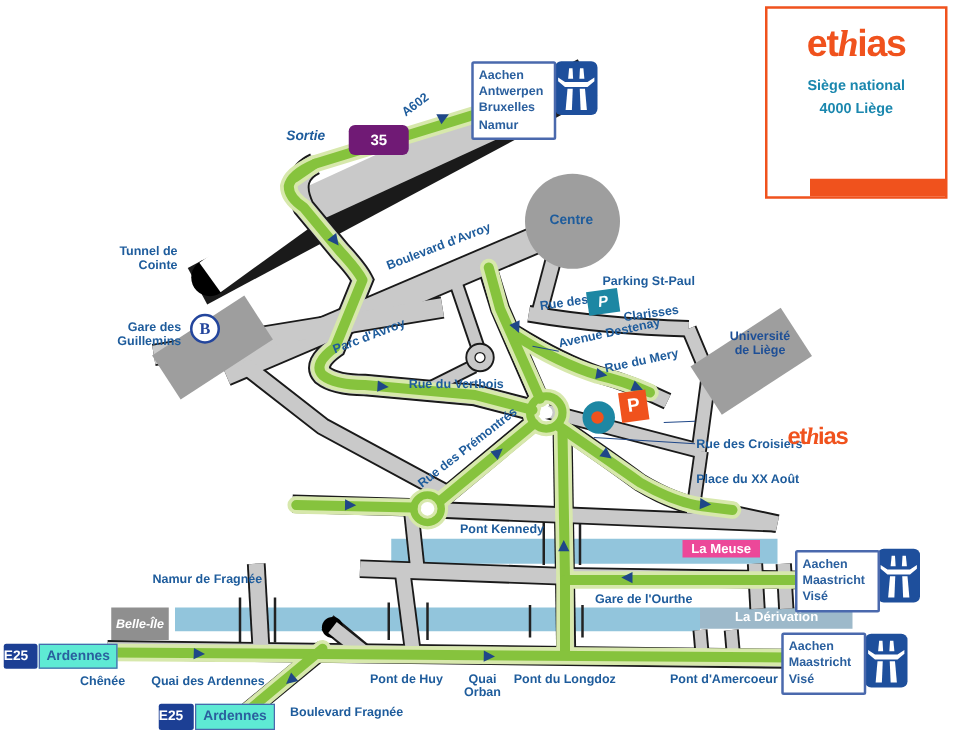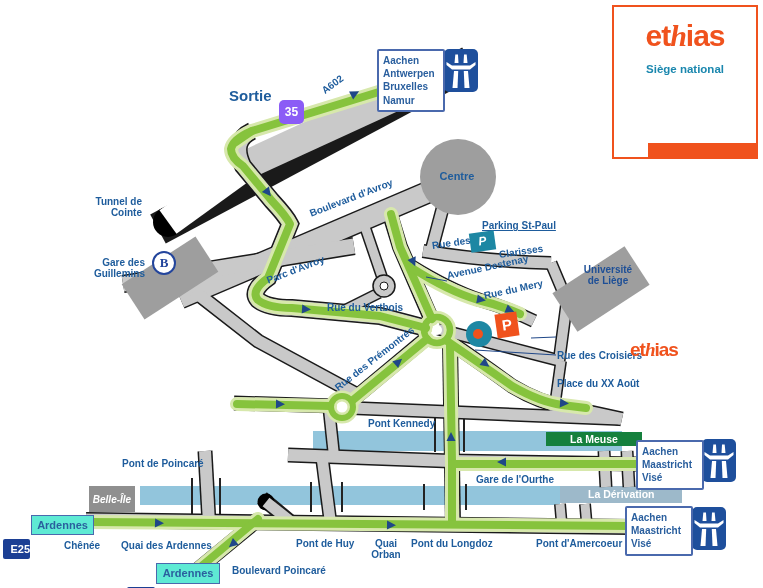--- a/index.html
+++ b/index.html
@@ -4,25 +4,25 @@
 <style>
   html,body{margin:0;padding:0;background:#fff;}
   #map{position:relative;width:763px;height:588px;background:#fff;overflow:hidden;
        font-family:"Liberation Sans",sans-serif;}
   #basemap{position:absolute;left:0;top:0;}
   .lbl{position:absolute;font:700 10px "Liberation Sans",sans-serif;color:#1e5c9c;white-space:nowrap;z-index:5;}
   .wlbl{position:absolute;font:700 10.5px "Liberation Sans",sans-serif;color:#fff;white-space:nowrap;z-index:5;}
   .signbox{position:absolute;background:#fff;border:2px solid #4a69ad;border-radius:2px;
            padding:3px 4px;font:700 10px/1.32 "Liberation Sans",sans-serif;color:#2a5f9e;z-index:6;width:56px;}
   .e25{position:absolute;background:#1c3f94;color:#fff;font:700 11px/20px "Liberation Sans",sans-serif;
-       text-align:right;border-radius:2px;z-index:6;margin-top:24px;}
+       text-align:left;border-radius:2px;z-index:6;}
   .destbox{position:absolute;background:#5eead4;border:1px solid #4a69ad;color:#2a5f9e;
        font:700 11px/18px "Liberation Sans",sans-serif;text-align:center;z-index:6;}
-  .exitnum{position:absolute;background:#8b5cf6;color:#fff;border-radius:5px;
-       font:700 12px/24px "Liberation Sans",sans-serif;text-align:center;width:25px;height:24px;z-index:6;}
+  .exitnum{position:absolute;background:#701a75;color:#fff;border-radius:5px;
+       font:700 12px/24px "Liberation Sans",sans-serif;text-align:center;width:48px;height:24px;z-index:6;}
   .pmark{position:absolute;color:#fff;text-align:center;z-index:6;font-family:"Liberation Sans",sans-serif;}
   .bmark{position:absolute;width:20px;height:20px;border:2px solid #23459c;border-radius:50%;
        background:#fff;color:#23459c;font:700 13px/20px "Liberation Serif",serif;text-align:center;z-index:6;}
   .card{position:absolute;left:612px;top:5px;width:142px;height:150px;background:#fff;
        border:2px solid #f0521d;z-index:7;text-align:center;}
   .brand{color:#f0521d;font-weight:700;letter-spacing:-1px;}
   .brand .bh{font-family:"Liberation Serif",serif;font-style:italic;font-weight:600;}
   .card .brand{display:block;margin-top:14px;font-size:30px;line-height:30px;}
   .card .addr{margin-top:10px;font:700 11.5px/1.55 "Liberation Sans",sans-serif;color:#1a87ae;}
   .card .bar{position:absolute;right:0;bottom:0;width:108px;height:14px;background:#f0521d;}
@@ -218,56 +218,56 @@
   </svg>
 
   <div class="lbl right" style="left:60px;top:257px;width:85px;">
     <div>Gare des</div>
     <div>Guillemins</div>
   </div>
   <div class="lbl right" style="left:60px;top:196px;width:82px;">
     <div>Tunnel de</div>
     <div>Cointe</div>
   </div>
-  <div class="lbl" style="left:229px;top:87px;font-size:15px;">Sortie</div>
+  <div class="lbl" style="left:229px;top:103px;font-size:11px;font-style:italic;">Sortie</div>
   <div class="exitnum" style="left:279px;top:100px;">35</div>
   <div class="lbl" style="left:323px;top:86px;transform:rotate(-37deg);transform-origin:left center;">A602</div>
   <div class="lbl" style="left:310px;top:208px;transform:rotate(-21deg);transform-origin:left center;">Boulevard d'Avroy</div>
   <div class="lbl center" style="left:427px;top:170px;width:60px;font-size:11px;">Centre</div>
   <div class="lbl" style="left:267px;top:275px;transform:rotate(-21deg);transform-origin:left center;">Parc d'Avroy</div>
   <div class="lbl center" style="left:315px;top:302px;width:100px;">Rue du Vertbois</div>
-  <div class="lbl" style="left:482px;top:220px;text-decoration:underline;">Parking St-Paul</div>
+  <div class="lbl" style="left:482px;top:220px;">Parking St-Paul</div>
   <div class="lbl" style="left:432px;top:240px;transform:rotate(-8deg);transform-origin:left center;">Rue des</div>
   <div class="lbl" style="left:499px;top:249px;transform:rotate(-8deg);transform-origin:left center;">Clarisses</div>
   <div class="lbl center" style="left:570px;top:264px;width:76px;color:#1e4f96;">
     <div>Université</div>
     <div>de Liège</div>
   </div>
   <div class="lbl" style="left:447px;top:270px;transform:rotate(-12deg);transform-origin:left center;">Avenue Destenay</div>
   <div class="lbl" style="left:484px;top:290px;transform:rotate(-12deg);transform-origin:left center;">Rue du Mery</div>
   <div class="lbl" style="left:557px;top:330px;margin-top:48px;">Place du XX Août</div>
   <div class="lbl" style="left:557px;top:350px;">Rue des Croisiers</div>
   <div class="ethsmall brand"><span>et</span><span class="bh">h</span><span>ias</span></div>
   <div class="lbl" style="left:336px;top:383px;transform:rotate(-38deg);transform-origin:left center;">Rue des Prémontrés</div>
   <div class="lbl" style="left:368px;top:418px;">Pont Kennedy</div>
-  <div class="wlbl" style="left:546px;top:432px;background:#15803d;padding:1px 24px;">La Meuse</div>
-  <div class="lbl" style="left:122px;top:458px;">Pont de Poincaré</div>
+  <div class="wlbl" style="left:546px;top:432px;background:#ec4899;padding:1px 7px;">La Meuse</div>
+  <div class="lbl" style="left:122px;top:458px;">Namur de Fragnée</div>
   <div class="graybox" style="left:89px;top:486px;width:46px;height:26px;">Belle-Île</div>
   <div class="lbl" style="left:476px;top:474px;">Gare de l'Ourthe</div>
   <div class="wlbl" style="left:588px;top:488px;">La Dérivation</div>
   <div class="lbl" style="left:64px;top:540px;">Chênée</div>
   <div class="lbl" style="left:121px;top:540px;">Quai des Ardennes</div>
   <div class="lbl" style="left:296px;top:538px;">Pont de Huy</div>
   <div class="lbl center" style="left:366px;top:538px;width:40px;">
     <div>Quai</div>
     <div>Orban</div>
   </div>
   <div class="lbl" style="left:411px;top:538px;">Pont du Longdoz</div>
   <div class="lbl" style="left:536px;top:538px;">Pont d'Amercoeur</div>
-  <div class="lbl" style="left:232px;top:565px;">Boulevard Poincaré</div>
+  <div class="lbl" style="left:232px;top:565px;">Boulevard Fragnée</div>
 
   <div class="signbox" style="left:377px;top:49px;">
     <div>Aachen</div>
     <div>Antwerpen</div>
     <div>Bruxelles</div>
     <div>Namur</div>
   </div>
   <div class="signbox" style="left:636px;top:440px;">
     <div>Aachen</div>
     <div>Maastricht</div>
@@ -284,17 +284,18 @@
   <div class="destbox" style="left:156px;top:563px;width:62px;height:19px;">Ardennes</div>
 
   <div class="pmark" style="left:470px;top:232px;width:25px;height:19px;background:#1d87a3;transform:rotate(-8deg);font:700 italic 12px/19px 'Liberation Sans',sans-serif;">P</div>
   <div class="pmark" style="left:496px;top:313px;width:22px;height:24px;background:#f0521d;transform:rotate(-8deg);font:700 15px/24px 'Liberation Sans',sans-serif;">P</div>
   <div class="bmark" style="left:152px;top:251px;">B</div>
 
   <div class="card">
     <span class="brand"><span>et</span><span class="bh">h</span><span>ias</span></span>
     <div class="addr">
       <div>Siège national</div>
+      <div>4000 Liège</div>
     </div>
     <div class="bar"></div>
   </div>
 
 </div>
 
 </body></html>

